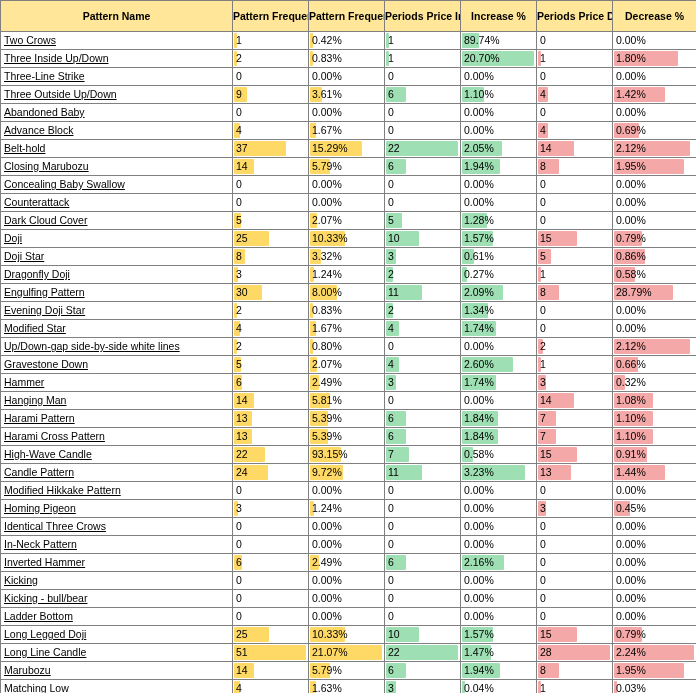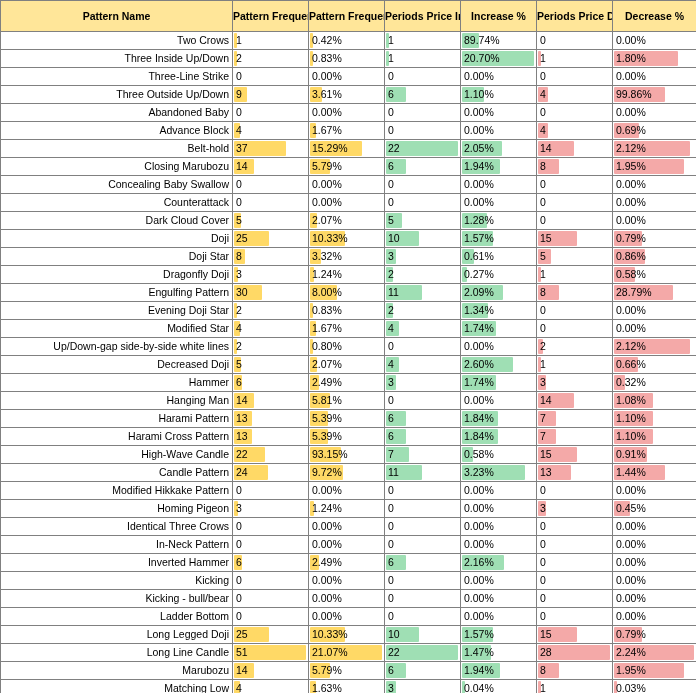--- a/index.html
+++ b/index.html
@@ -65,21 +65,21 @@
   }
   .txt {
     position: relative;
     z-index: 1;
     display: block;
     padding: 2px 3px 0 3px;
     height: 15px;
     line-height: 13px;
     font-size: 10.5px;
   }
-  .name .txt { text-align: right; }
+  .name .txt { text-align: left; text-decoration: underline; }
   .num .txt { text-align: left; }
   .bar-orange { background: #ffd966; }
   .bar-green  { background: #9fdfb4; }
   .bar-red    { background: #f4a9a8; }
 </style>
 </head>
 <body>
 
 <table class="sheet">
   <colgroup>
@@ -256,21 +256,21 @@
         </td>
         <td class="num">
           <span class="cellwrap">
             <span class="bar bar-red" style="width: 10px;"></span>
             <span class="txt">4</span>
           </span>
         </td>
         <td class="num">
           <span class="cellwrap">
             <span class="bar bar-red" style="width: 51px;"></span>
-            <span class="txt">99.86%</span>
+            <span class="txt">1.42%</span>
           </span>
         </td>
       </tr>
       <tr>
         <td class="name">
           <span class="cellwrap">
             <span class="txt">Abandoned Baby</span>
           </span>
         </td>
         <td class="num">
@@ -837,21 +837,21 @@
         <td class="num">
           <span class="cellwrap">
             <span class="bar bar-red" style="width: 76px;"></span>
             <span class="txt">2.12%</span>
           </span>
         </td>
       </tr>
       <tr>
         <td class="name">
           <span class="cellwrap">
-            <span class="txt">Decreased Doji</span>
+            <span class="txt">Gravestone Down</span>
           </span>
         </td>
         <td class="num">
           <span class="cellwrap">
             <span class="bar bar-orange" style="width: 7px;"></span>
             <span class="txt">5</span>
           </span>
         </td>
         <td class="num">
           <span class="cellwrap">

